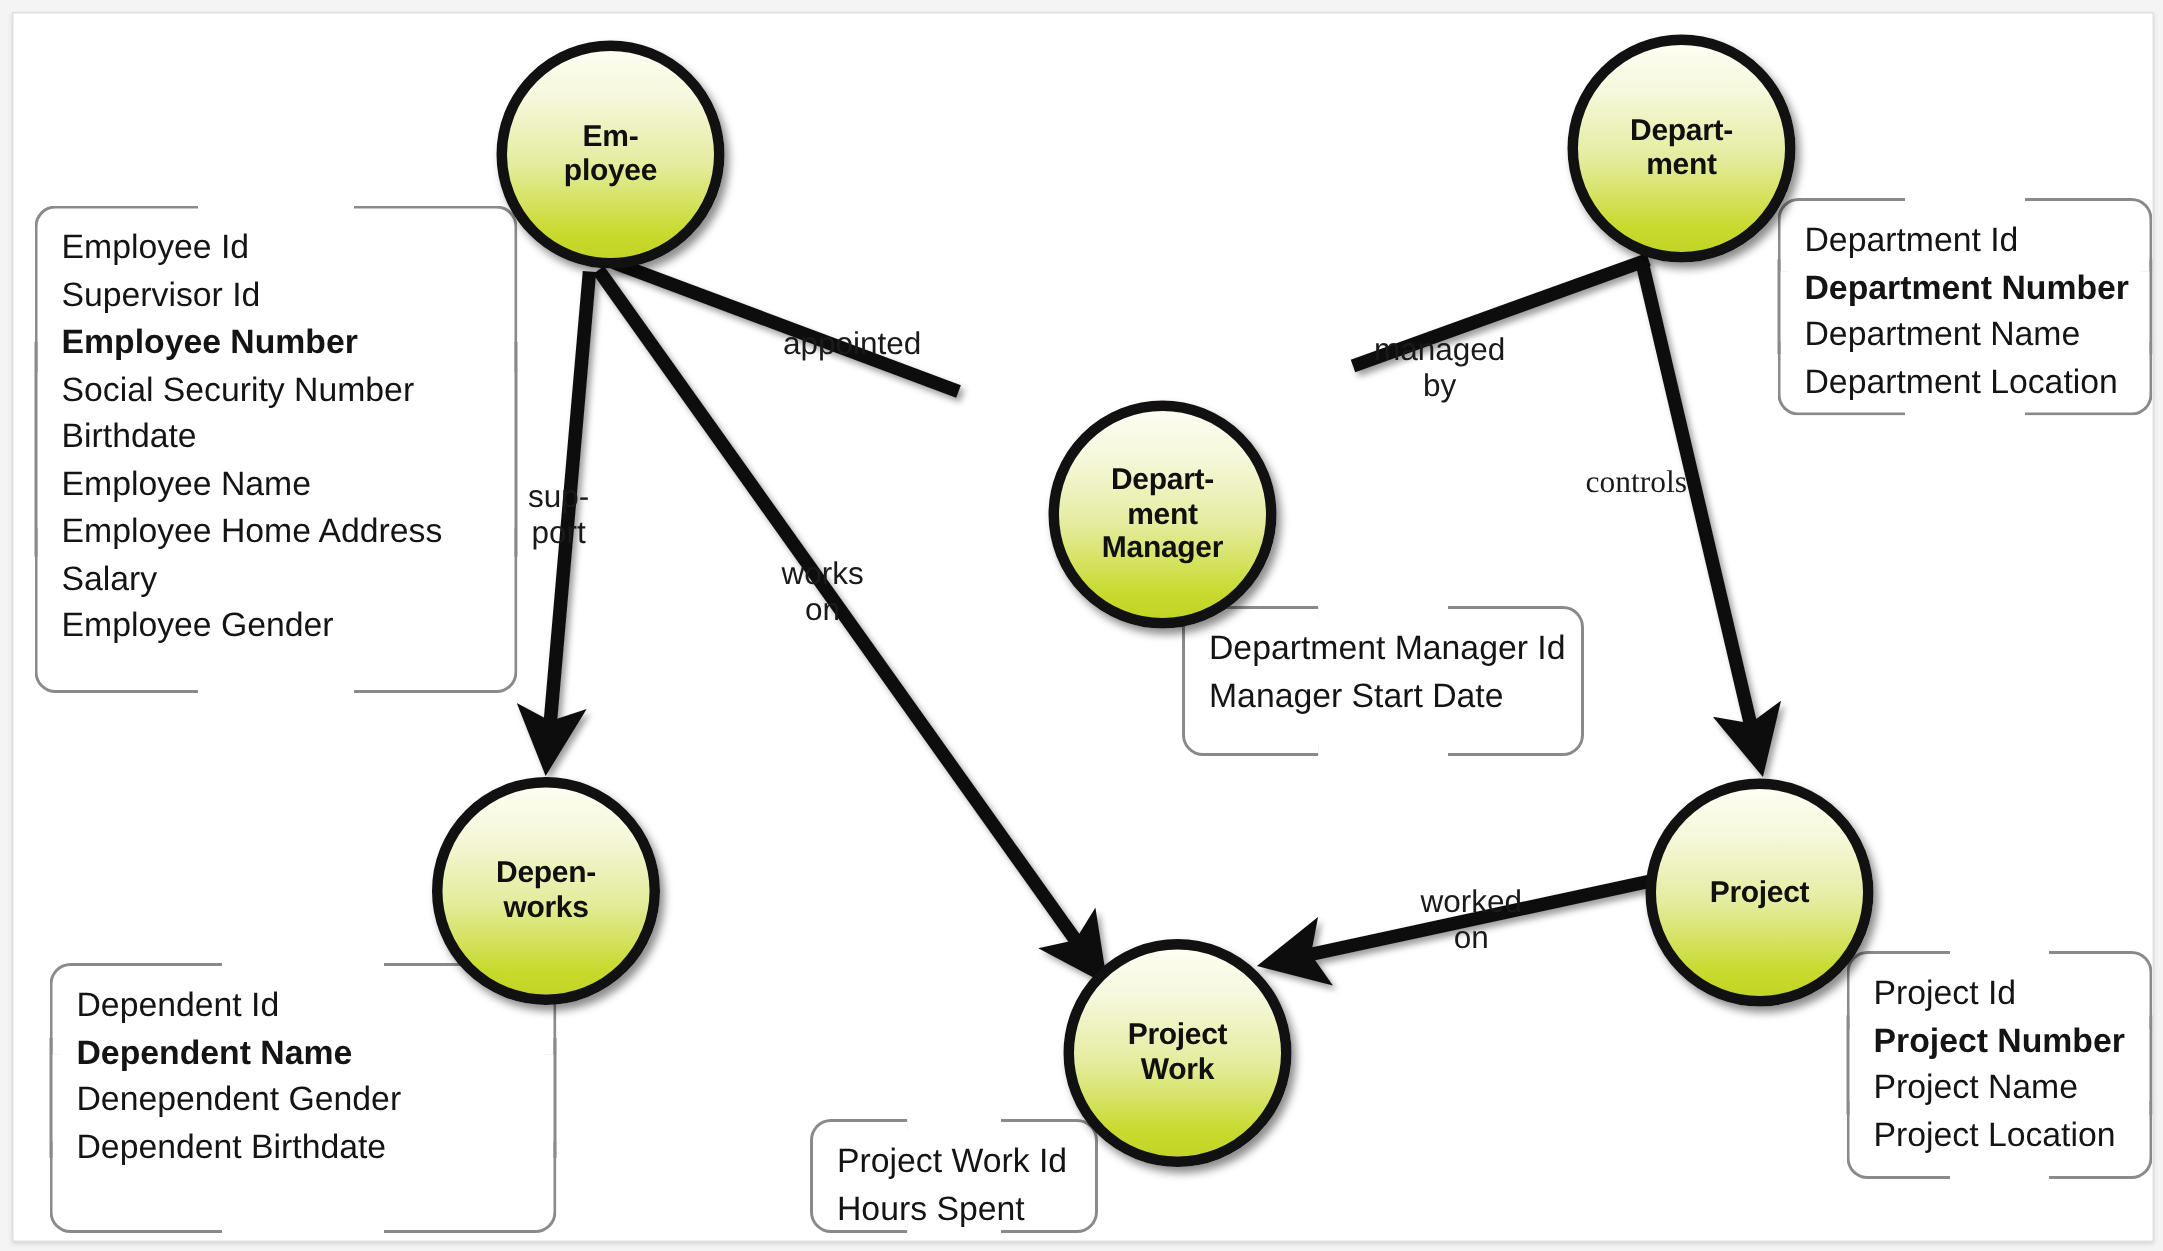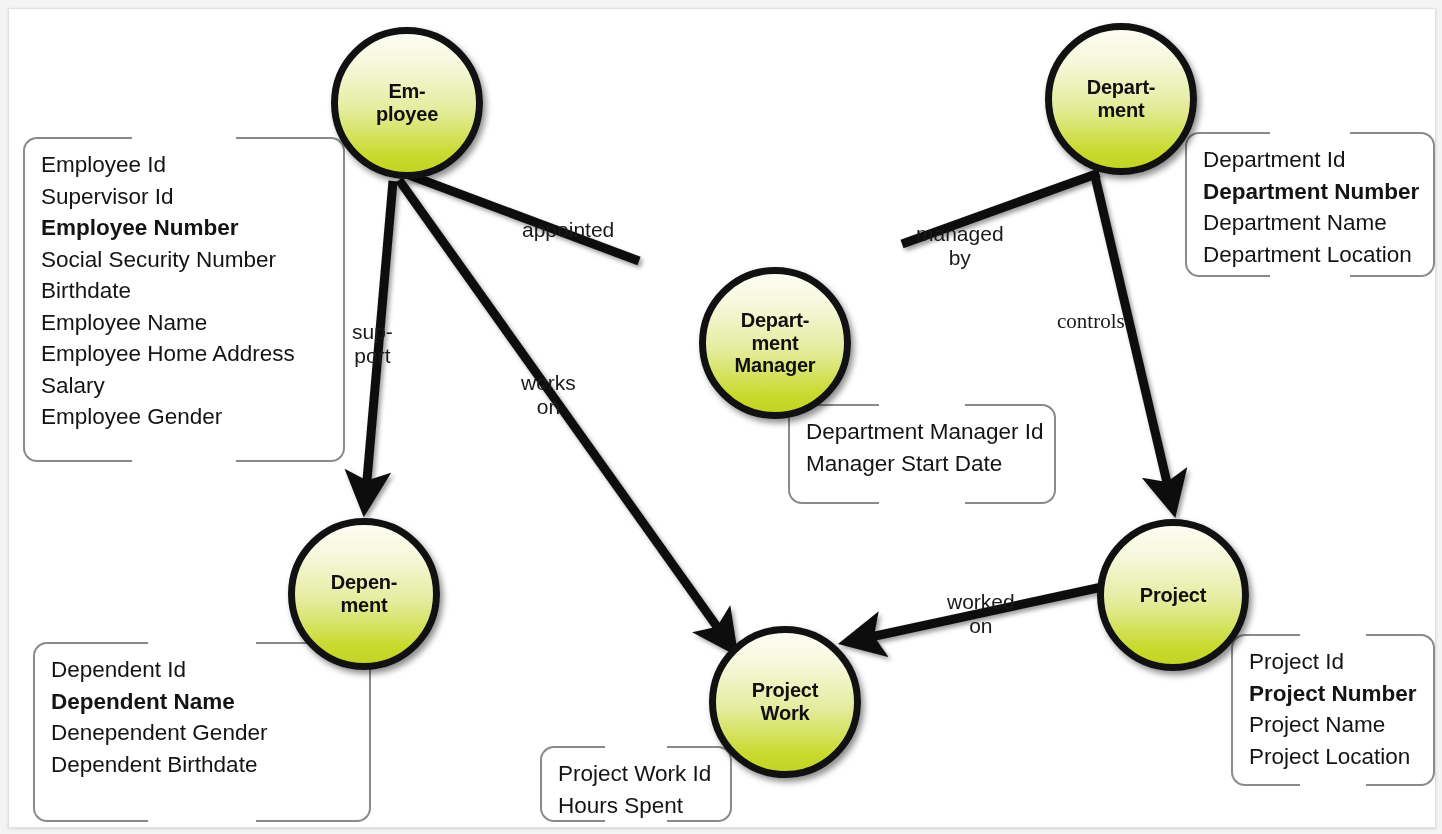--- a/index.html
+++ b/index.html
@@ -170,21 +170,21 @@
           <div class="node-label">Depart-
 ment</div>
         </div>
         <div class="node" style="left: 690px; top: 258px; width: 152px; height: 152px;">
           <div class="node-label">Depart-
 ment
 Manager</div>
         </div>
         <div class="node" style="left: 279px; top: 509px; width: 152px; height: 152px;">
           <div class="node-label">Depen-
-ment</div>
+works</div>
         </div>
         <div class="node" style="left: 1088px; top: 510px; width: 152px; height: 152px;">
           <div class="node-label">Project</div>
         </div>
         <div class="node" style="left: 700px; top: 617px; width: 152px; height: 152px;">
           <div class="node-label">Project
 Work</div>
         </div>
       </div>
     <div id="attr-layer">

